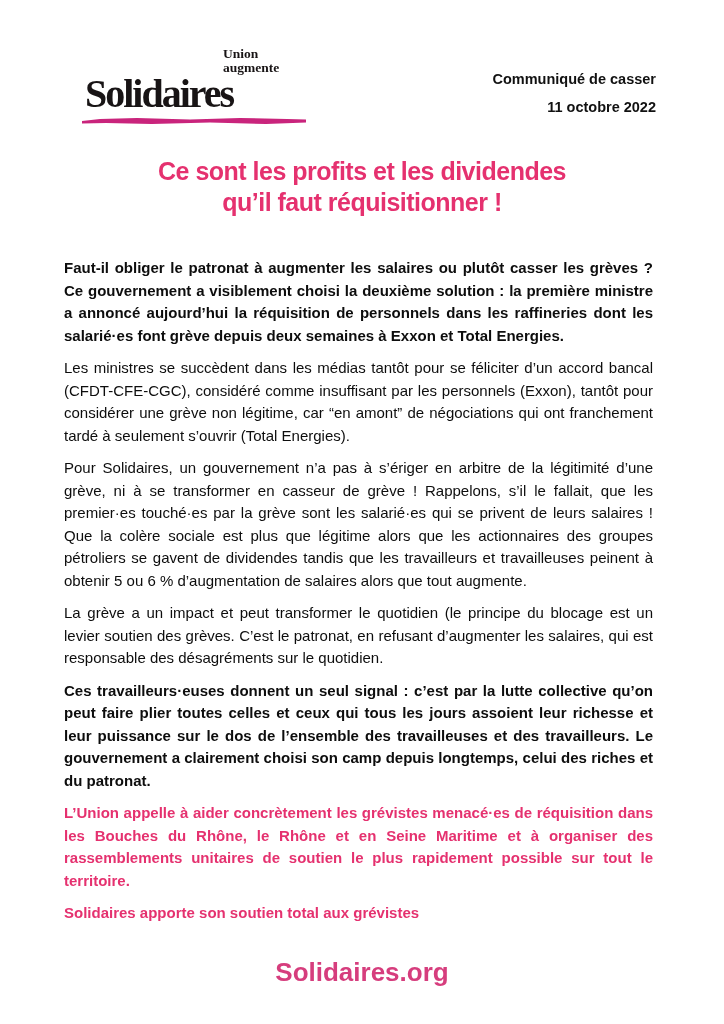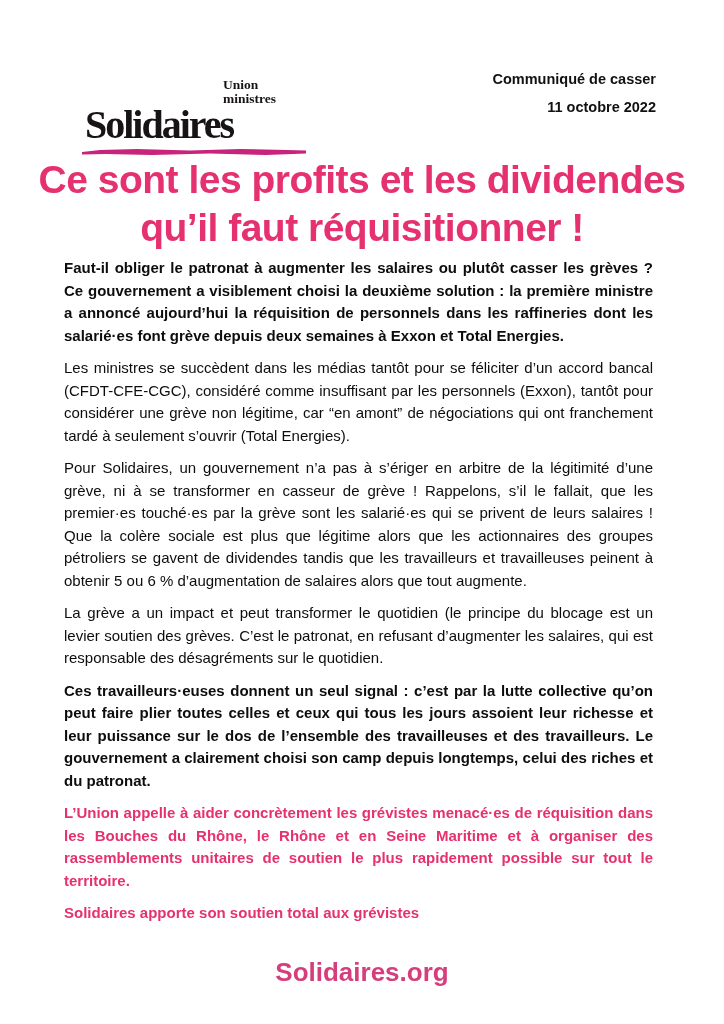--- a/index.html
+++ b/index.html
@@ -12,21 +12,21 @@
     position:relative;
     width:724px;height:1024px;
     margin:0 auto;
     background:#ffffff;
     font-family:"Liberation Sans",sans-serif;
     color:var(--ink);
     overflow:hidden;
   }
   
   .logo{
-    position:absolute;left:85px;top:78px;width:230px;
+    position:absolute;left:85px;top:47px;width:230px;
   }
   .logo-tagline{
     margin-left:138px;
     font-family:"Liberation Serif",serif;
     font-weight:bold;
     font-size:13.5px;line-height:1.05;
     color:#181415;
     white-space:nowrap;
   }
   .logo-word{
@@ -43,21 +43,21 @@
     text-align:right;
     font-weight:bold;
     font-size:14.5px;line-height:1;
   }
   .header-meta .date{margin-top:13px;}
   
   .title{
     position:absolute;left:0;right:0;top:156px;
     margin:0;
     text-align:center;
-    font-size:39px;line-height:1.23;
+    font-size:25px;line-height:1.23;
     font-weight:bold;
     letter-spacing:-0.5px;
     color:var(--pink);
   }
   .title span{display:block;}
   
   .body-text{
     position:absolute;left:64px;right:71px;top:257px;
   }
   .body-text p{
@@ -82,21 +82,21 @@
   }
 </style>
 </head>
 <body>
 
 <div class="page">
 
   <div class="logo">
     <div class="logo-tagline">
       <span>Union</span><br>
-      <span>ministres</span>
+      <span>augmente</span>
     </div>
     <div class="logo-word">Solidaires</div>
     <svg class="logo-underline" width="224" height="9" viewBox="0 0 224 9" aria-hidden="true">
       <polygon fill="var(--logo_underline)" points="0,6 18,4 55,3 108,4.5 158,3 205,4 224,4.5 224,7.5 184,9 128,7.5 70,9 24,8 0,8.5"></polygon>
     </svg>
   </div>
 
   <div class="header-meta">
     <div class="doc-type">Communiqué de casser</div>
     <div class="date">11 octobre 2022</div>

